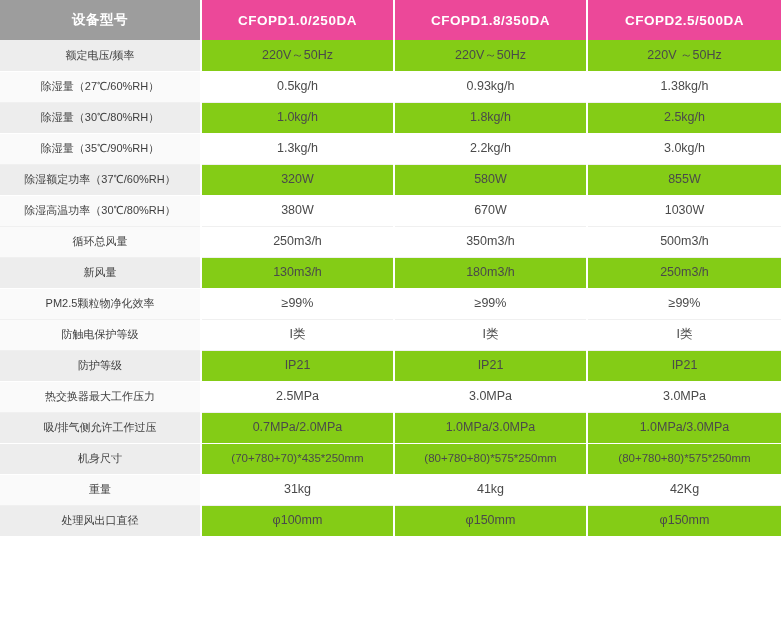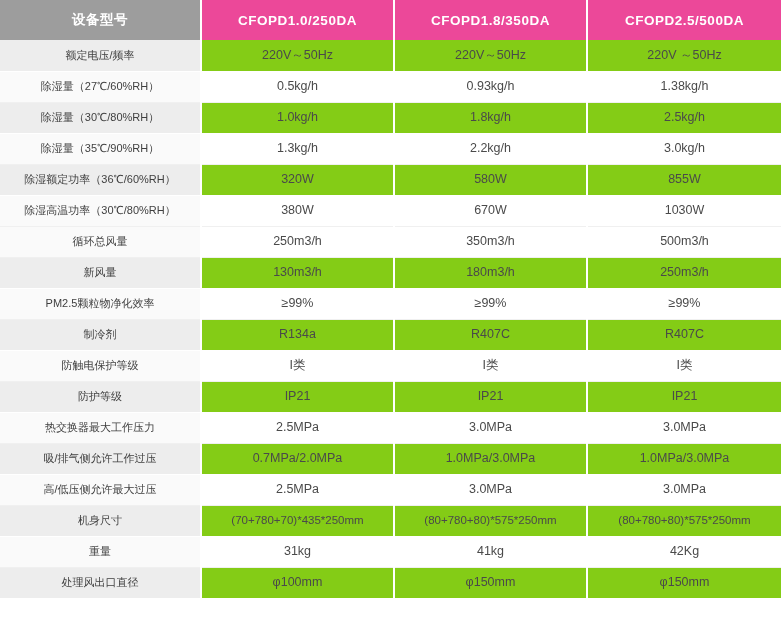--- a/index.html
+++ b/index.html
@@ -107,21 +107,21 @@
           <td>1.8kg/h</td>
           <td>2.5kg/h</td>
         </tr>
         <tr class="even">
           <td class="first">除湿量（35℃/90%RH）</td>
           <td>1.3kg/h</td>
           <td>2.2kg/h</td>
           <td>3.0kg/h</td>
         </tr>
         <tr class="odd">
-          <td class="first">除湿额定功率（36℃/60%RH）</td>
+          <td class="first">除湿额定功率（37℃/60%RH）</td>
           <td>320W</td>
           <td>580W</td>
           <td>855W</td>
         </tr>
         <tr class="even">
           <td class="first">除湿高温功率（30℃/80%RH）</td>
           <td>380W</td>
           <td>670W</td>
           <td>1030W</td>
         </tr>
@@ -136,26 +136,20 @@
           <td>130m3/h</td>
           <td>180m3/h</td>
           <td>250m3/h</td>
         </tr>
         <tr class="even">
           <td class="first">PM2.5颗粒物净化效率</td>
           <td>≥99%</td>
           <td>≥99%</td>
           <td>≥99%</td>
         </tr>
-        <tr class="odd">
-          <td class="first">制冷剂</td>
-          <td>R134a</td>
-          <td>R407C</td>
-          <td>R407C</td>
-        </tr>
         <tr class="even">
           <td class="first">防触电保护等级</td>
           <td>I类</td>
           <td>I类</td>
           <td>I类</td>
         </tr>
         <tr class="odd">
           <td class="first">防护等级</td>
           <td>IP21</td>
           <td>IP21</td>
@@ -166,26 +160,20 @@
           <td>2.5MPa</td>
           <td>3.0MPa</td>
           <td>3.0MPa</td>
         </tr>
         <tr class="odd">
           <td class="first">吸/排气侧允许工作过压</td>
           <td>0.7MPa/2.0MPa</td>
           <td>1.0MPa/3.0MPa</td>
           <td>1.0MPa/3.0MPa</td>
         </tr>
-        <tr class="even">
-          <td class="first">高/低压侧允许最大过压</td>
-          <td>2.5MPa</td>
-          <td>3.0MPa</td>
-          <td>3.0MPa</td>
-        </tr>
         <tr class="odd">
           <td class="first">机身尺寸</td>
           <td class="small">(70+780+70)*435*250mm</td>
           <td class="small">(80+780+80)*575*250mm</td>
           <td class="small">(80+780+80)*575*250mm</td>
         </tr>
         <tr class="even">
           <td class="first">重量</td>
           <td>31kg</td>
           <td>41kg</td>

